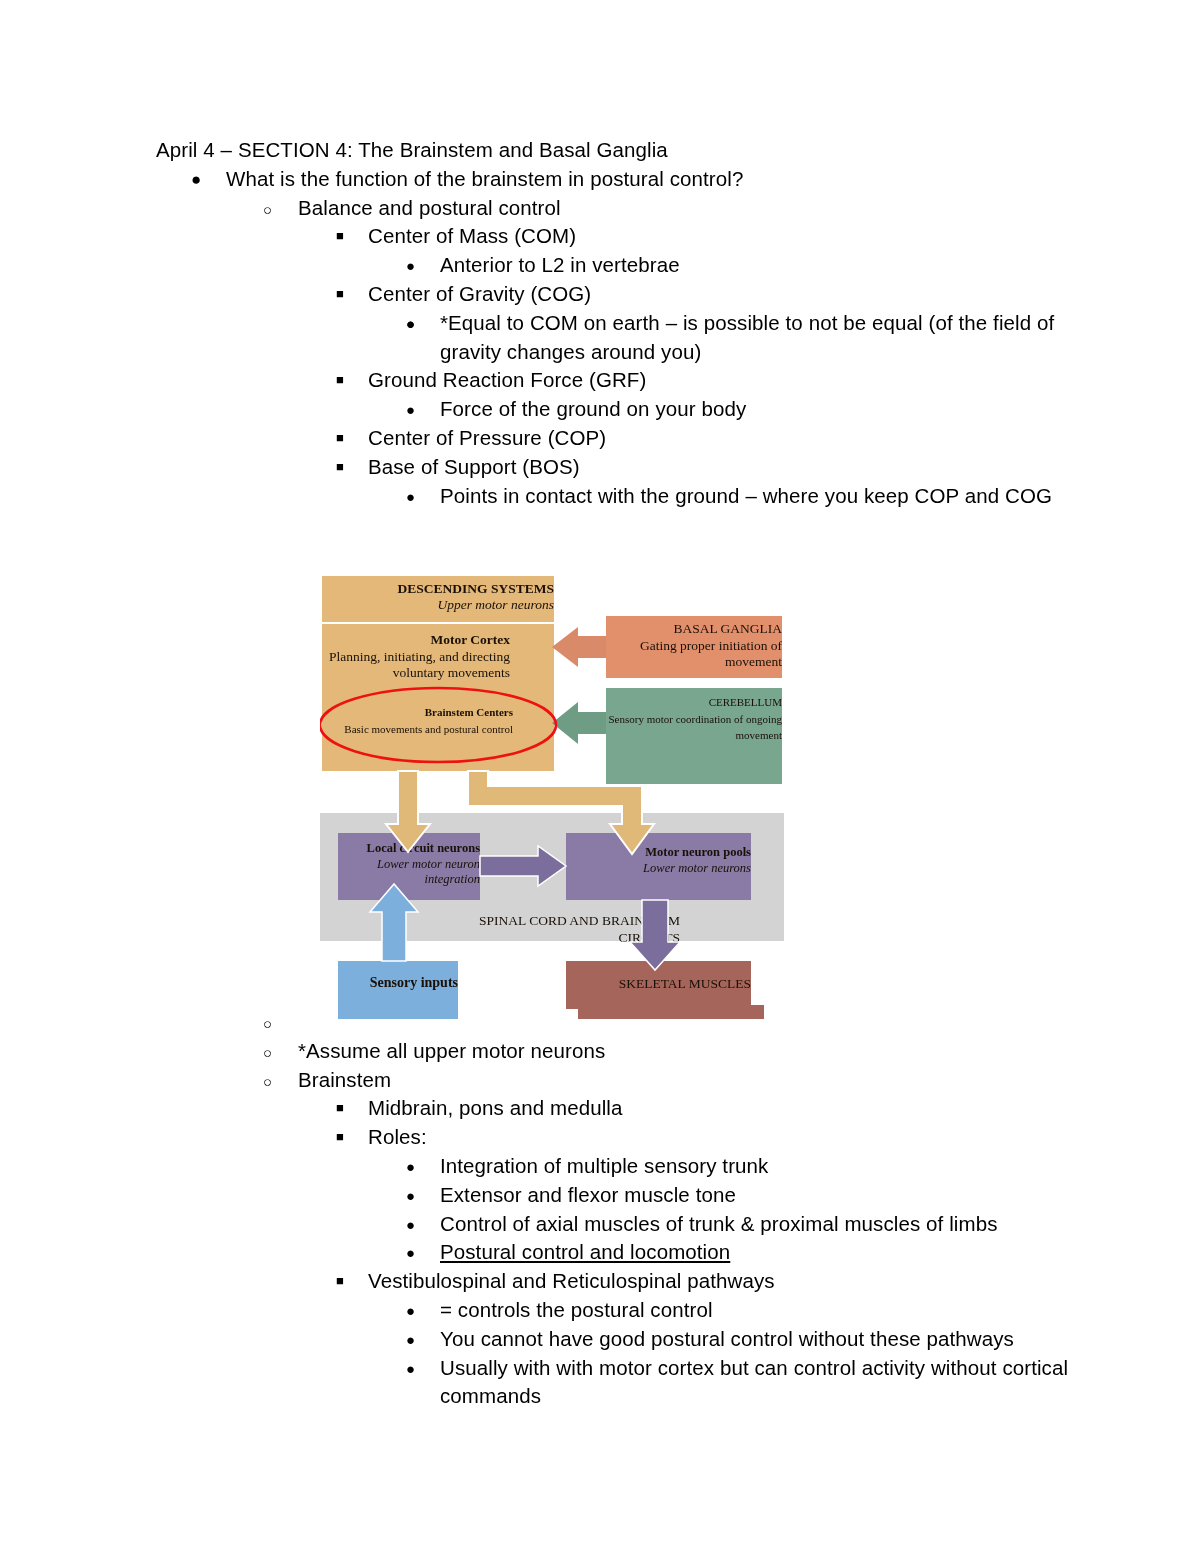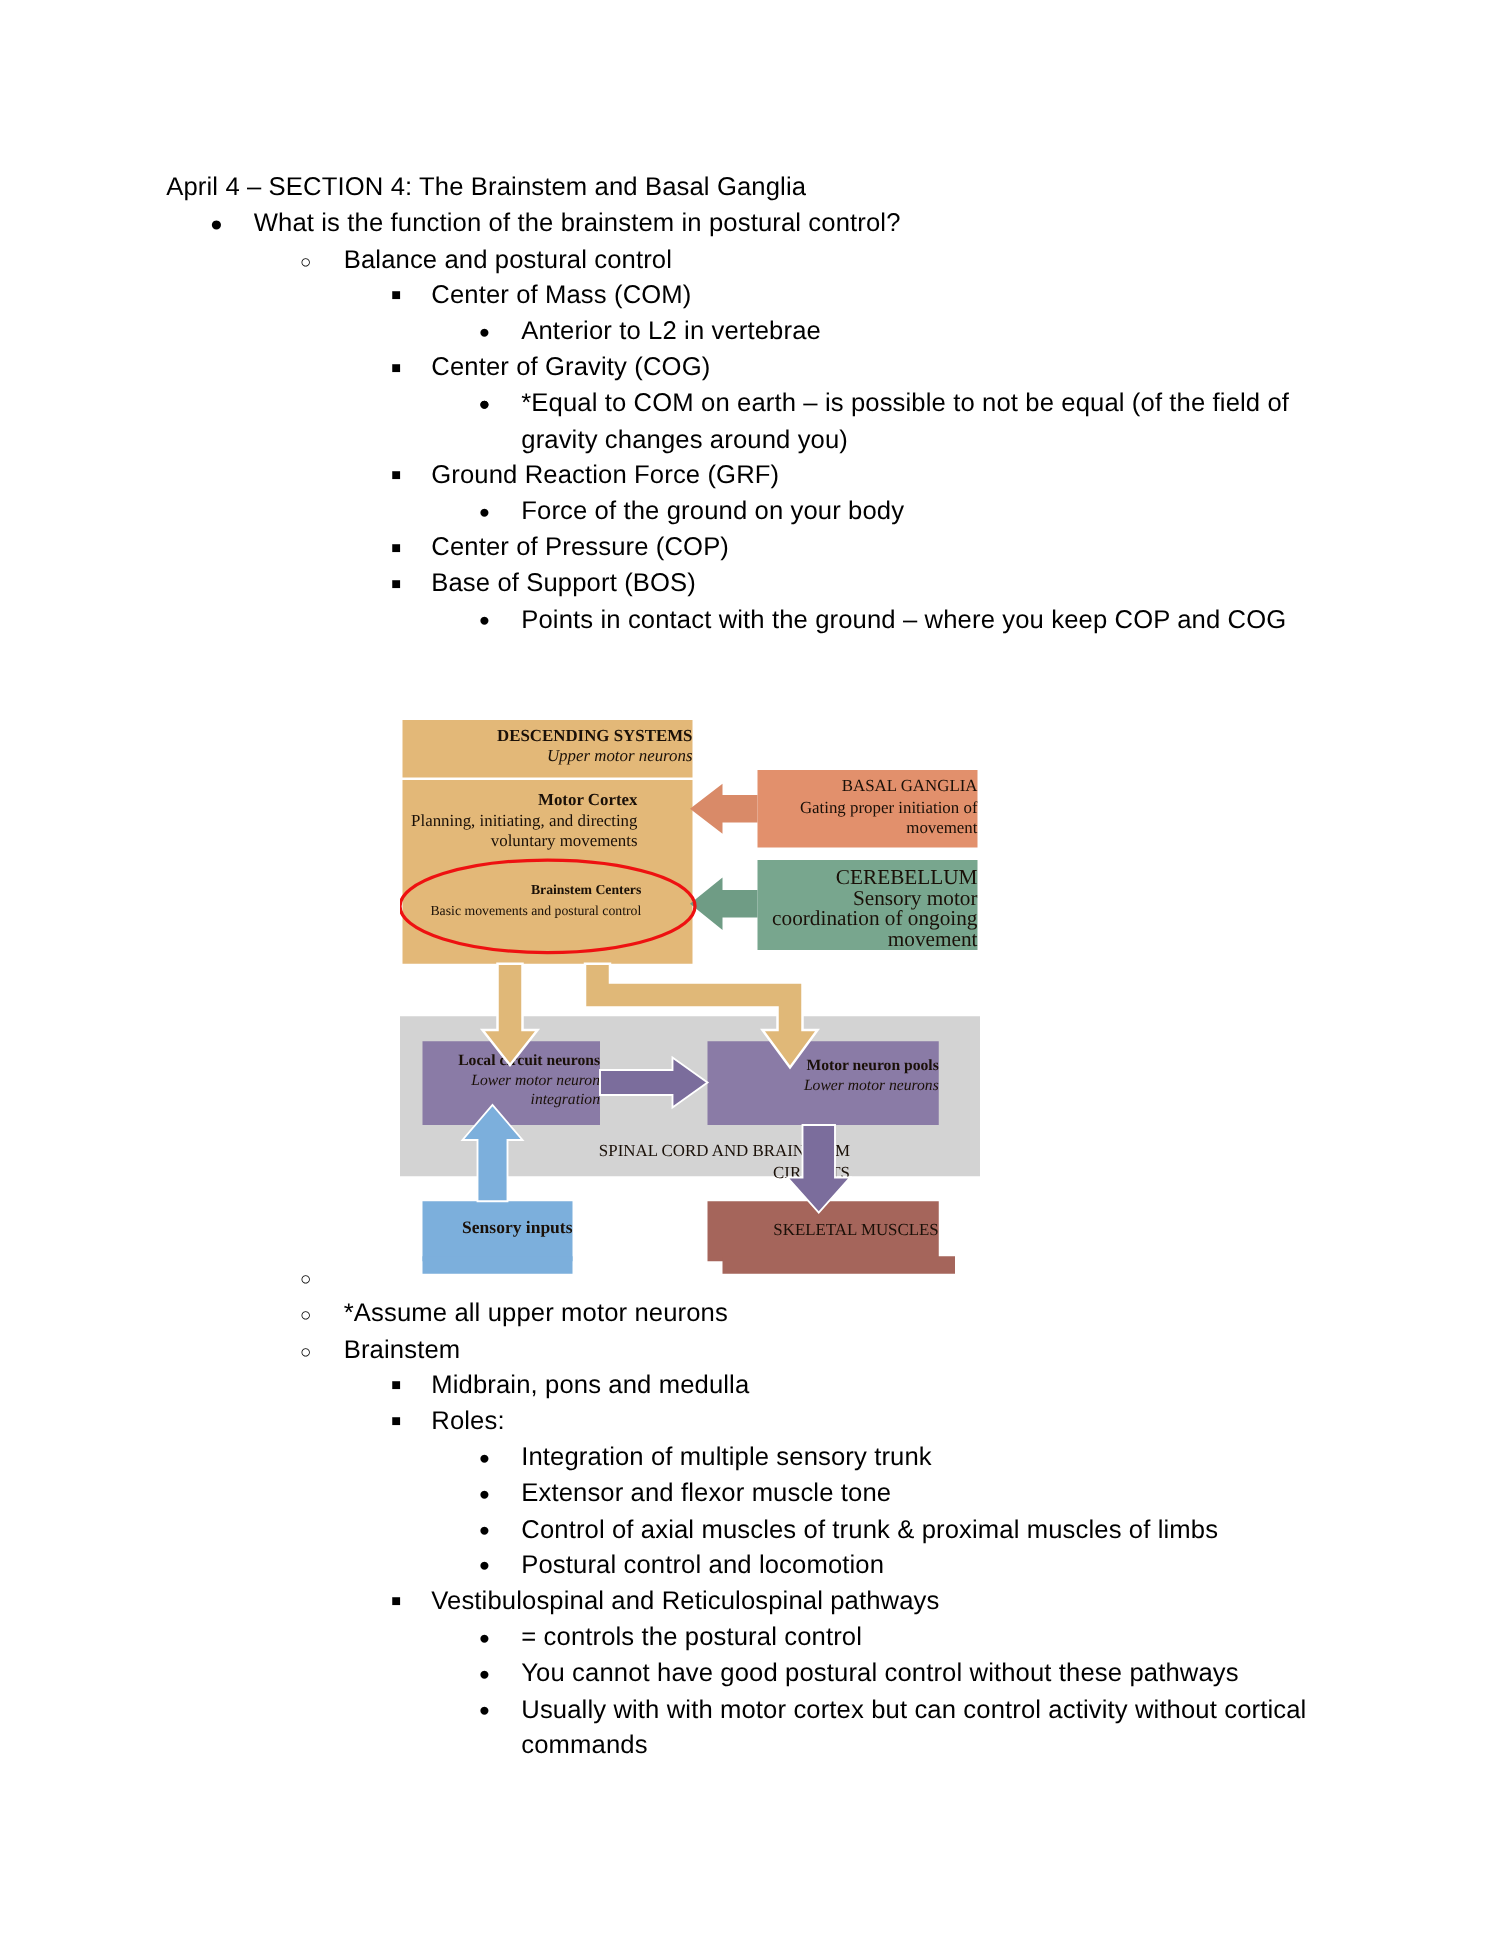--- a/index.html
+++ b/index.html
@@ -16,21 +16,21 @@
     position: relative;
     width: 1200px;
     height: 1553px;
     background: #ffffff;
     overflow: hidden;
   }
 
   
   .outline {
     position: absolute;
-    left: 133px;
+    left: 156px;
     top: 136px;
     width: 920px;
   }
   .line {
     position: relative;
     font-size: 20.5px;
     line-height: 28.8px;
     color: #000;
     letter-spacing: 0.1px;
   }
@@ -54,21 +54,21 @@
   .lvl2 .txt { margin-left: 142px; }
 
   
   .lvl3 .bullet { left: 180px; top: 0px; font-size: 13px; line-height: 28.8px; }
   .lvl3 .txt { margin-left: 212px; }
 
   
   .lvl4 .bullet { left: 250px; top: 1px; font-size: 15px; line-height: 28.8px; }
   .lvl4 .txt { margin-left: 284px; }
 
-  .underline-text { }
+  .underline-text { text-decoration: underline; }
 
   
   #diagram {
     position: absolute;
     left: 320px;
     top: 564px;
     width: 466px;
     height: 450px;
   }
   #diagram .box {
@@ -110,23 +110,23 @@
     padding-top: 8px;
     font-size: 11px; line-height: 16.5px;
   }
 
   #basalganglia {
     left: 286px; top: 52px; width: 176px; height: 62px;
     padding-top: 5px;
     font-size: 13.5px; line-height: 16.5px;
   }
   #cerebellum {
-    left: 286px; top: 124px; width: 176px; height: 72px;
+    left: 286px; top: 124px; width: 176px; height: 96px;
     padding-top: 6px;
-    font-size: 17px; line-height: 16.5px;
+    font-size: 11px; line-height: 16.5px;
   }
 
   #spinalgrey {
     left: 0px; top: 249px; width: 464px; height: 128px;
   }
   #spinallabel {
     left: 120px; top: 348px; width: 240px; height: 42px;
     font-size: 13.5px; line-height: 17px;
     background: transparent;
   }

